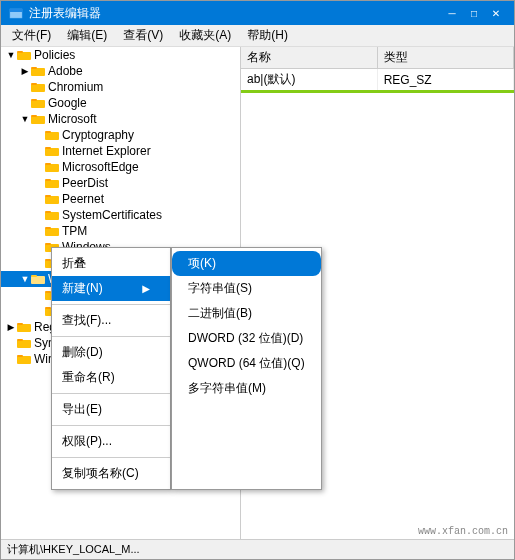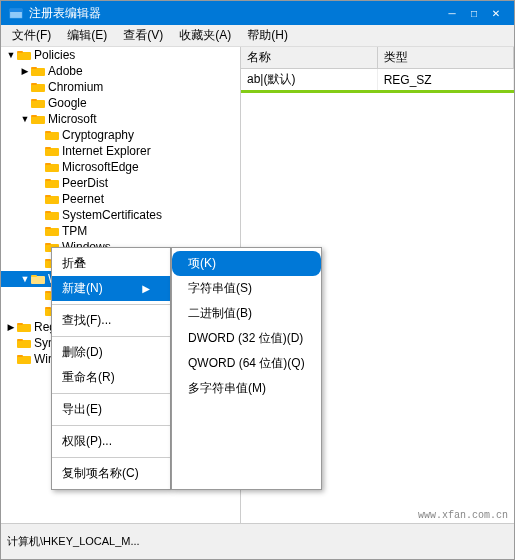--- a/index.html
+++ b/index.html
@@ -157,21 +157,21 @@
       padding: 2px 6px;
       font-size: 12px;
     }
 
     
     .status-bar {
       background: #f0f0f0;
       border-top: 1px solid #ccc;
       padding: 2px 6px;
       font-size: 11px;
-      height: 36px;
+      height: 20px;
       display: flex;
       align-items: center;
       flex-shrink: 0;
     }
 
     
     .context-menu-container {
       position: absolute;
       top: 200px;
       left: 50px;

